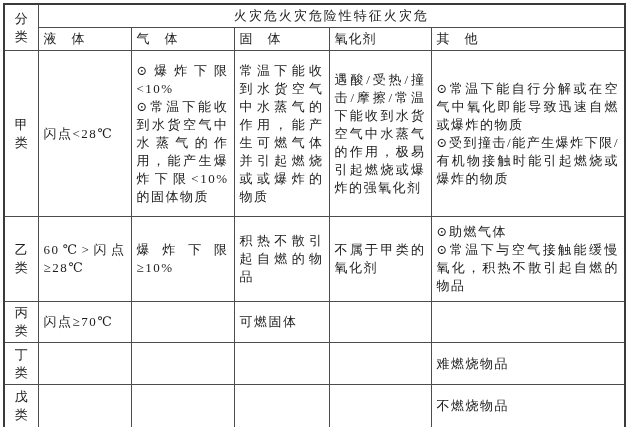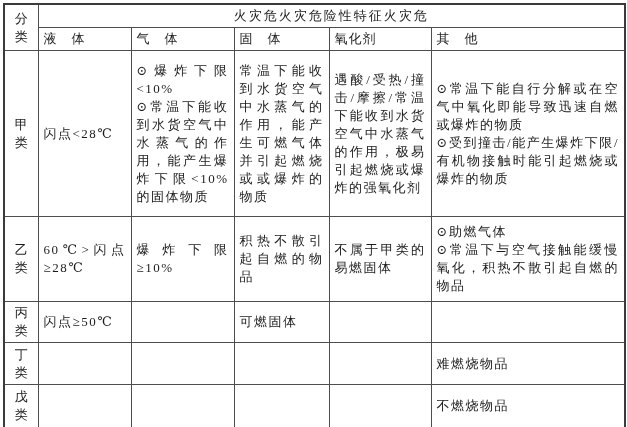--- a/index.html
+++ b/index.html
@@ -105,29 +105,29 @@
         <td class="body-cell vtop">⊙常温下能自行分解或在空气中氧化即能导致迅速自燃或爆炸的物质
 ⊙受到撞击/能产生爆炸下限/有机物接触时能引起燃烧或爆炸的物质</td>
       </tr>
 
       <tr style="height:85px">
         <td class="row-label">乙
 类</td>
         <td class="body-cell">60℃&gt;闪点≥28℃</td>
         <td class="body-cell">爆炸下限≥10%</td>
         <td class="body-cell">积热不散引起自燃的物品</td>
-        <td class="body-cell">不属于甲类的易燃固体</td>
+        <td class="body-cell">不属于甲类的氧化剂</td>
         <td class="body-cell">⊙助燃气体
 ⊙常温下与空气接触能缓慢氧化，积热不散引起自燃的物品</td>
       </tr>
 
       <tr style="height:41px">
         <td class="row-label">丙
 类</td>
-        <td class="body-cell">闪点≥50℃</td>
+        <td class="body-cell">闪点≥70℃</td>
         <td class="body-cell"></td>
         <td class="body-cell">可燃固体</td>
         <td class="body-cell"></td>
         <td class="body-cell"></td>
       </tr>
 
       <tr style="height:42px">
         <td class="row-label">丁
 类</td>
         <td class="body-cell"></td>

